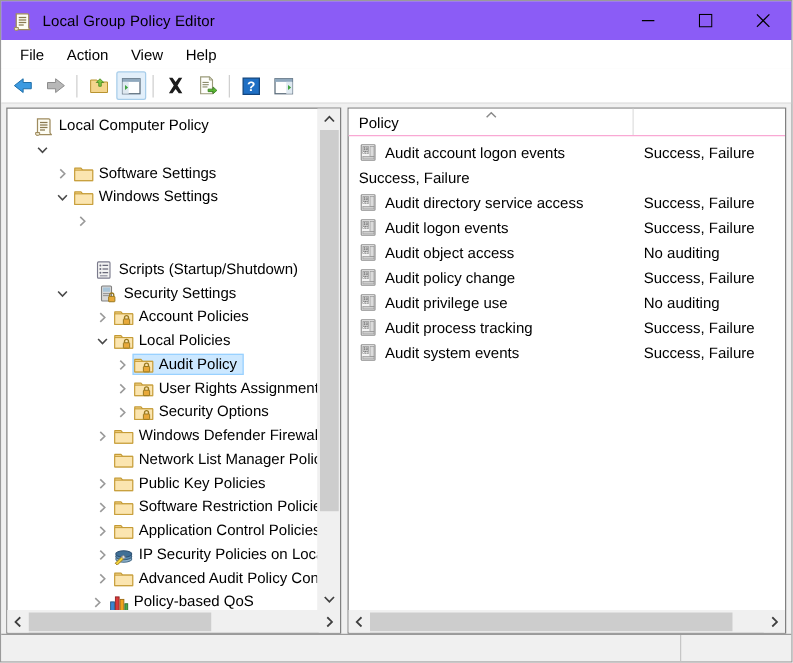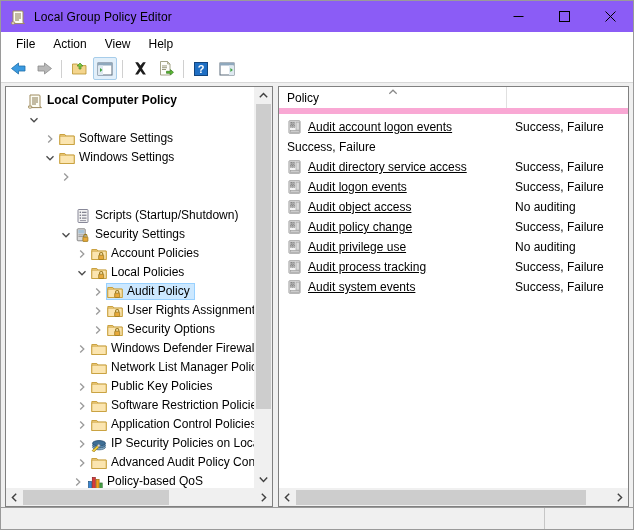--- a/index.html
+++ b/index.html
@@ -215,21 +215,21 @@
     font-size: 12px;
     color: #000000;
     line-height: 15px;
   }
 
   
   .lv-header {
     height: 21px;
     display: flex;
     background: #ffffff;
-    border-bottom: 6px solid #f9a8d4;
+    border-bottom: 1px solid #f9a8d4;
     flex: none;
     position: relative;
   }
   .lv-col {
     display: flex;
     align-items: center;
     font-size: 12px;
     color: #000000;
     padding-left: 8px;
     box-sizing: border-box;
@@ -252,21 +252,20 @@
     height: 20px;
     display: flex;
     align-items: center;
     white-space: nowrap;
   }
   .lv-cell-policy {
     width: 228px; flex: none;
     display: flex; 
     padding-left: 8px;
     box-sizing: border-box;
-    text-decoration: underline;
   }
   .lv-cell-setting {
     flex: 1;
     padding-left: 8px;
     box-sizing: border-box;
     font-size: 12px;
   }
   .lv-icon { width: 16px; height: 16px; flex: none; margin-right: 5px; }
   .lv-text { font-size: 12px; color: #000000; line-height: 16px; }
 
@@ -388,21 +387,21 @@
       </svg>
     </div>
   </div>
 
   <div class="body-area">
 
     <div class="pane left-pane">
       <div class="pane-inner">
         <div class="pane-content">
           <div class="tree" id="tree-root">
-              <div class="tnode" style="padding-left: 4px; font-weight: bold;">
+              <div class="tnode" style="padding-left: 4px;">
                 <span class="twist none"></span>
                 <span class="tlabelwrap">
                   <span class="ticon"><svg width="16" height="16" viewBox="0 0 16 16">
                       <path d="M3 2 h9 a1 1 0 0 1 1 1 v10 a1.6 1.6 0 0 0 1.5 1.6 h-10 A1.8 1.8 0 0 1 3 12.8 z" fill="#fdfdf4" stroke="#9e8b5e" stroke-width="1"></path>
                       <rect x="5" y="4.5" width="6" height="1" fill="#8a7a50"></rect>
                       <rect x="5" y="6.5" width="6" height="1" fill="#8a7a50"></rect>
                       <rect x="5" y="8.5" width="6" height="1" fill="#8a7a50"></rect>
                       <rect x="5" y="10.5" width="4" height="1" fill="#8a7a50"></rect>
                       <path d="M1.5 13 h3.2 v1.2 a1.1 1.1 0 0 1 -1.1 1.1 h-1 A1.1 1.1 0 0 1 1.5 14.2 z" fill="#e9e2c8" stroke="#9e8b5e" stroke-width="0.8"></path>
                     </svg></span>
@@ -460,21 +459,21 @@
                       <rect x="7" y="3.8" width="4.5" height="1" fill="#6a6a7a"></rect>
                       <circle cx="5.3" cy="7.2" r="0.8" fill="#6a6a7a"></circle>
                       <rect x="7" y="6.7" width="4.5" height="1" fill="#6a6a7a"></rect>
                       <circle cx="5.3" cy="10.1" r="0.8" fill="#6a6a7a"></circle>
                       <rect x="7" y="9.6" width="4.5" height="1" fill="#6a6a7a"></rect>
                       <rect x="5" y="12.2" width="6" height="0.9" fill="#8a8a9a"></rect>
                     </svg></span>
                   <span class="tlabel">Scripts (Startup/Shutdown)</span>
                 </span>
               </div>
-              <div class="tnode" style="padding-left: 52px;">
+              <div class="tnode" style="padding-left: 36px; gap: 20px;">
                 <span class="twist">
                   <svg width="10" height="10" viewBox="0 0 10 10">
                     <path d="M1.5 3.2 L5 6.8 L8.5 3.2" fill="none" stroke="#4a4a4a" stroke-width="1.3"></path>
                   </svg>
                 </span>
                 <span class="tlabelwrap">
                   <span class="ticon"><svg width="16" height="16" viewBox="0 0 16 16">
                       <rect x="2.2" y="1.8" width="8" height="12" rx="0.8" fill="#d9d9d9" stroke="#808080" stroke-width="0.9"></rect>
                       <rect x="3.4" y="3" width="5.6" height="3.4" fill="#a8c4d8"></rect>
                       <rect x="3.4" y="7.4" width="5.6" height="0.9" fill="#9a9a9a"></rect>

